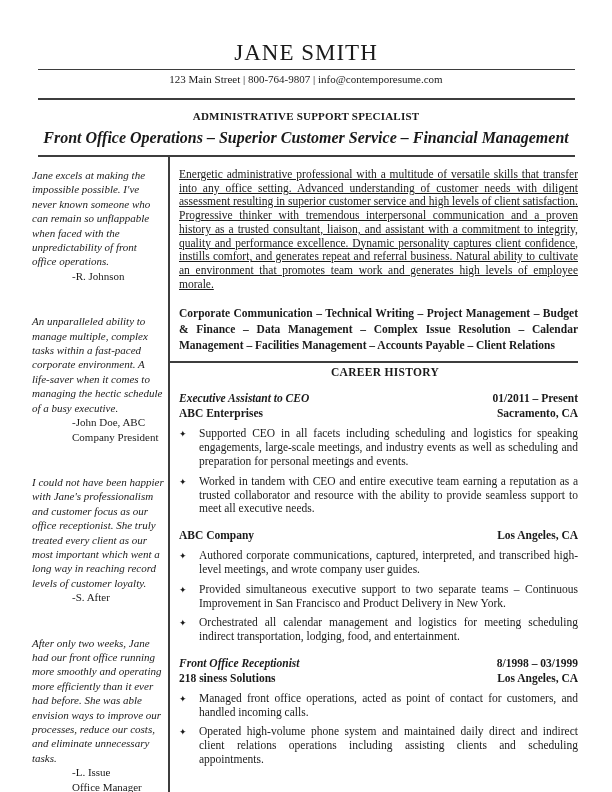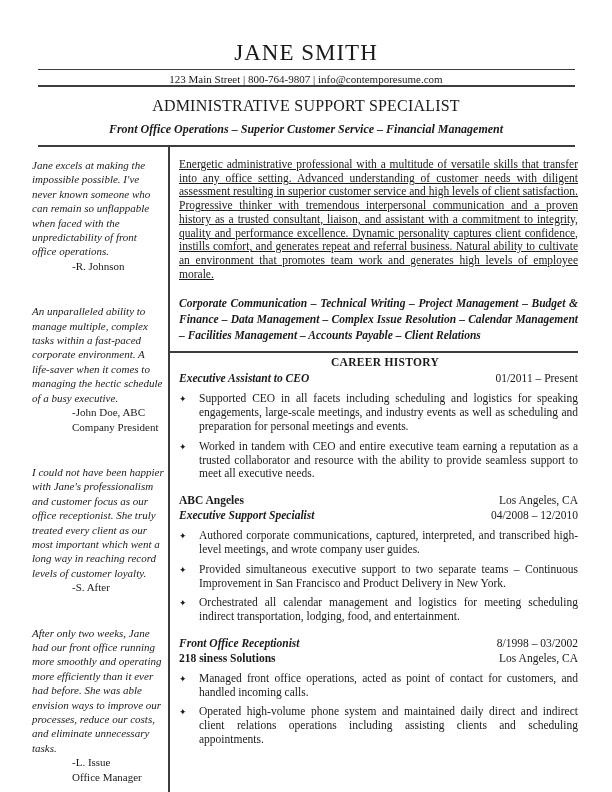--- a/index.html
+++ b/index.html
@@ -13,28 +13,28 @@
   .page { width:612px; height:792px; position:relative; }
 
   
   header { padding-top:40px; }
   .name {
     text-align:center; font-size:23px; font-weight:normal;
     letter-spacing:1px; margin:0 0 4px 0; line-height:25px;
   }
   .rule { height:1px; background:#3d3d3d; margin:0 37px 0 38px; }
   .rule.thick { height:2px; }
-  .contact { text-align:center; font-size:11px; padding:3px 0 0; }
+  .contact { text-align:center; font-size:11px; padding:3px 0 13px; }
   .role {
-    text-align:center; font-weight:normal; font-size:16px;
+    text-align:center; font-weight:bold; font-size:11px;
     margin-top:10px; letter-spacing:0.2px;
   }
   .tagline {
     text-align:center; font-weight:bold; font-style:italic;
-    font-size:12px; margin:7px 0 8px;
+    font-size:16px; margin:7px 0 8px;
   }
 
   
   .content {
     display:flex; align-items:stretch;
     padding:0 34px 0 32px; min-height:622px;
   }
   .sidebar {
     width:132px; flex:none; padding-top:11px;
     font-style:italic; font-size:11px; line-height:14.4px;
@@ -43,34 +43,34 @@
   .attr { font-style:normal; padding-left:40px; }
 
   .main {
     flex:1; border-left:2px solid #3d3d3d;
     margin-left:4px; padding-left:9px; padding-top:11px;
     font-size:11.5px;
   }
   .summary { margin:0; text-align:justify; line-height:13.7px;text-decoration:underline; }
   .skills {
     margin:14px 0 0; text-align:justify;
-    font-weight:bold; font-style:italic; line-height:16px;
+    font-weight:bold; line-height:16px;
   }
   .section-rule { height:2px; background:#3d3d3d; margin:8px 0 0 -9px; }
   .ch-head {
     width:260px; text-align:right; font-weight:bold;
     font-size:11.5px; margin-top:3px; letter-spacing:0.3px;
   }
 
-  .job { margin-top:3px; }
+  .job { margin-top:13px; }
   .job + .job { margin-top:12px; }
   .job-row { display:flex; justify-content:space-between; line-height:15px; }
   .job-row .left.title { font-weight:bold; font-style:italic; }
   .job-row .left.company { font-weight:bold; }
-  .job-row .right { font-weight:normal; white-space:nowrap;padding-left:8px; }
+  .job-row .right { font-weight:bold; white-space:nowrap;padding-left:8px; }
 
   .bullet { display:flex; margin-top:6px; line-height:13.8px; }
   .bullet .marker { flex:none; width:20px; font-size:9px; padding-top:1px; font-style:normal; }
   .bullet .btext { flex:1; text-align:justify; }
 </style>
 </head>
 <body>
 
 <div class="page">
   <header>
@@ -108,55 +108,55 @@
       <p class="summary">Energetic administrative professional with a multitude of versatile skills that transfer into any office setting.  Advanced understanding of customer needs with diligent assessment resulting in superior customer service and high levels of client satisfaction.  Progressive thinker with tremendous interpersonal communication and a proven history as a trusted consultant, liaison, and assistant with a commitment to integrity, quality and performance excellence.  Dynamic personality captures client confidence, instills comfort, and generates repeat and referral business.  Natural ability to cultivate an environment that promotes team work and generates high levels of employee morale.</p>
       <p class="skills">Corporate Communication – Technical Writing – Project Management – Budget &amp; Finance – Data Management – Complex Issue Resolution – Calendar Management – Facilities Management – Accounts Payable – Client Relations</p>
       <div class="rule section-rule"></div>
       <div class="ch-head">CAREER HISTORY</div>
       <div id="jobs">
           <div class="job">
             <div class="job-row">
               <span class="left title">Executive Assistant to CEO</span>
               <span class="right">01/2011 – Present</span>
             </div>
+            <div class="job-row">
+              <span class="left company">ABC Enterprises</span>
+              <span class="right">Sacramento, CA</span>
+            </div>
             <div class="bullet">
               <span class="marker">✦</span>
               <span class="btext">Supported CEO in all facets including scheduling and logistics for speaking engagements, large-scale meetings, and industry events as well as scheduling and preparation for personal meetings and events.</span>
             </div>
             <div class="bullet">
               <span class="marker">✦</span>
               <span class="btext">Worked in tandem with CEO and entire executive team earning a reputation as a trusted collaborator and resource with the ability to provide seamless support to meet all executive needs.</span>
             </div>
           </div>
           <div class="job">
             <div class="job-row">
-              <span class="left company">ABC Angeles</span>
+              <span class="left company">ABC Company</span>
               <span class="right">Los Angeles, CA</span>
-            </div>
-            <div class="job-row">
-              <span class="left title">Executive Support Specialist</span>
-              <span class="right">04/2008 – 12/2010</span>
             </div>
             <div class="bullet">
               <span class="marker">✦</span>
               <span class="btext">Authored corporate communications, captured, interpreted, and transcribed high-level meetings, and wrote company user guides.</span>
             </div>
             <div class="bullet">
               <span class="marker">✦</span>
               <span class="btext">Provided simultaneous executive support to two separate teams – Continuous Improvement in San Francisco and Product Delivery in New York.</span>
             </div>
             <div class="bullet">
               <span class="marker">✦</span>
               <span class="btext">Orchestrated all calendar management and logistics for meeting scheduling indirect transportation, lodging, food, and entertainment.</span>
             </div>
           </div>
           <div class="job">
             <div class="job-row">
               <span class="left title">Front Office Receptionist</span>
-              <span class="right">8/1998 – 03/2002</span>
+              <span class="right">8/1998 – 03/1999</span>
             </div>
             <div class="job-row">
               <span class="left company">218 siness Solutions</span>
               <span class="right">Los Angeles, CA</span>
             </div>
             <div class="bullet">
               <span class="marker">✦</span>
               <span class="btext">Managed front office operations, acted as point of contact for customers, and handled incoming calls.</span>
             </div>
             <div class="bullet">

